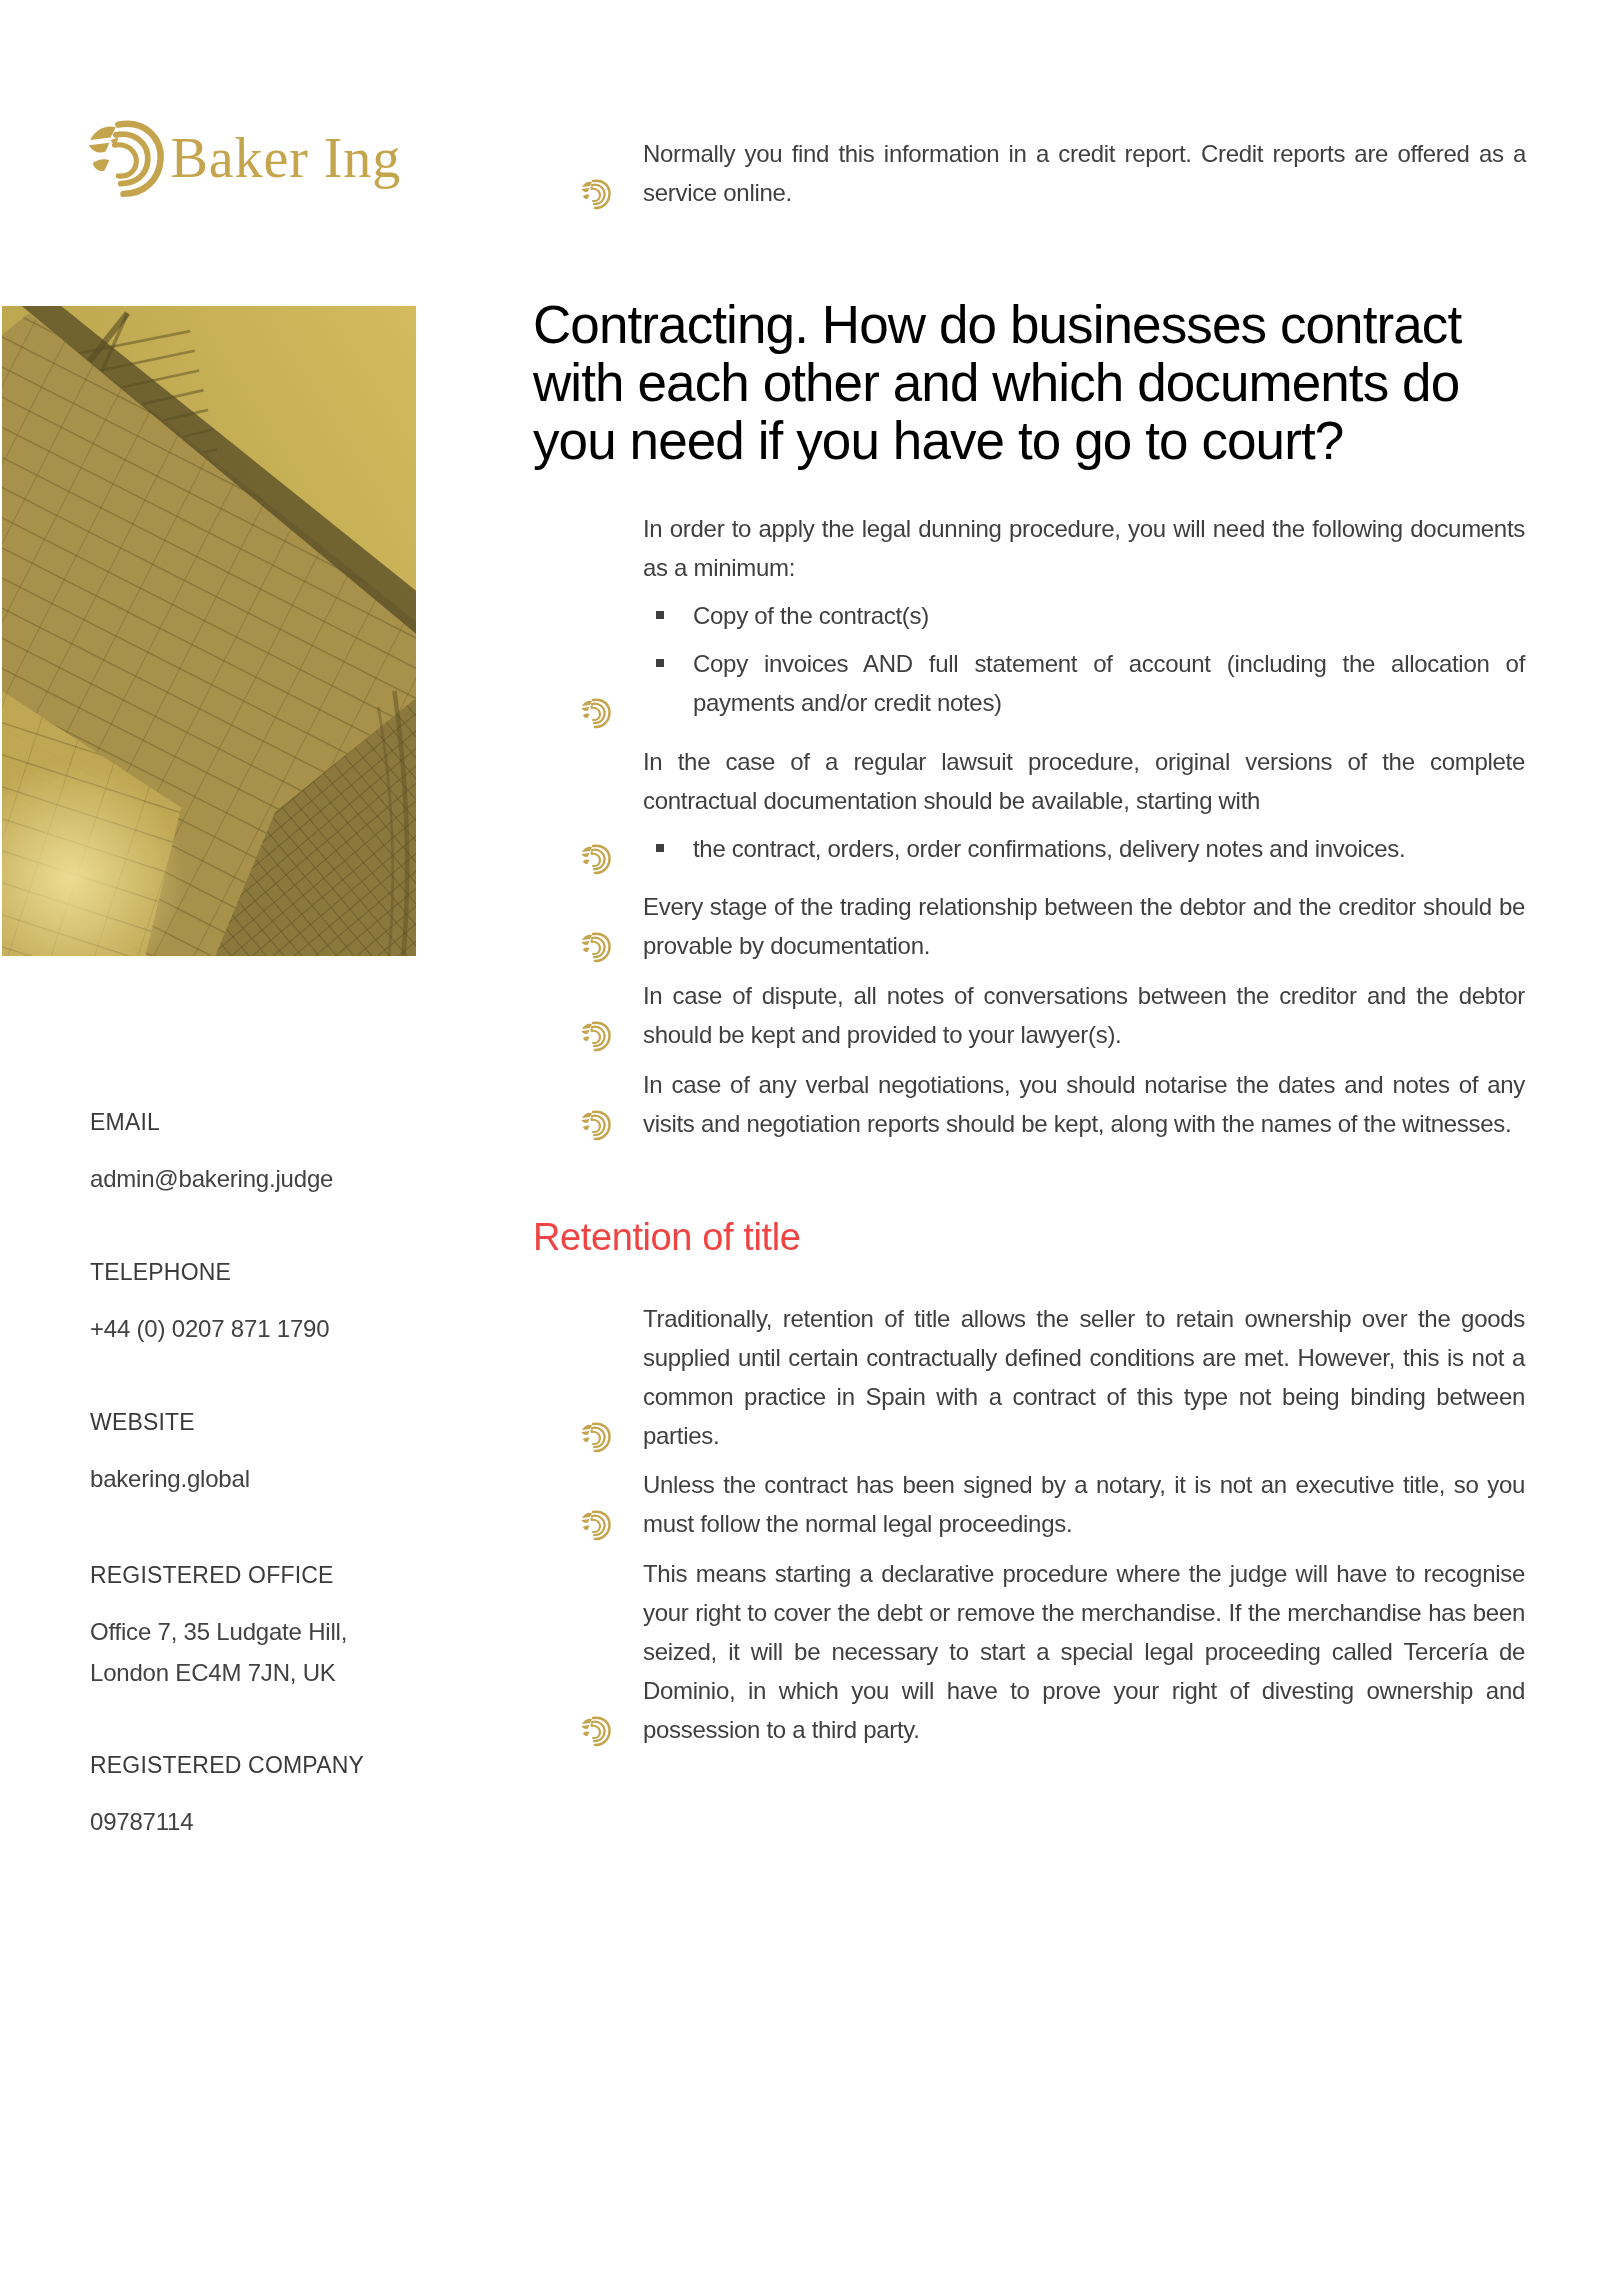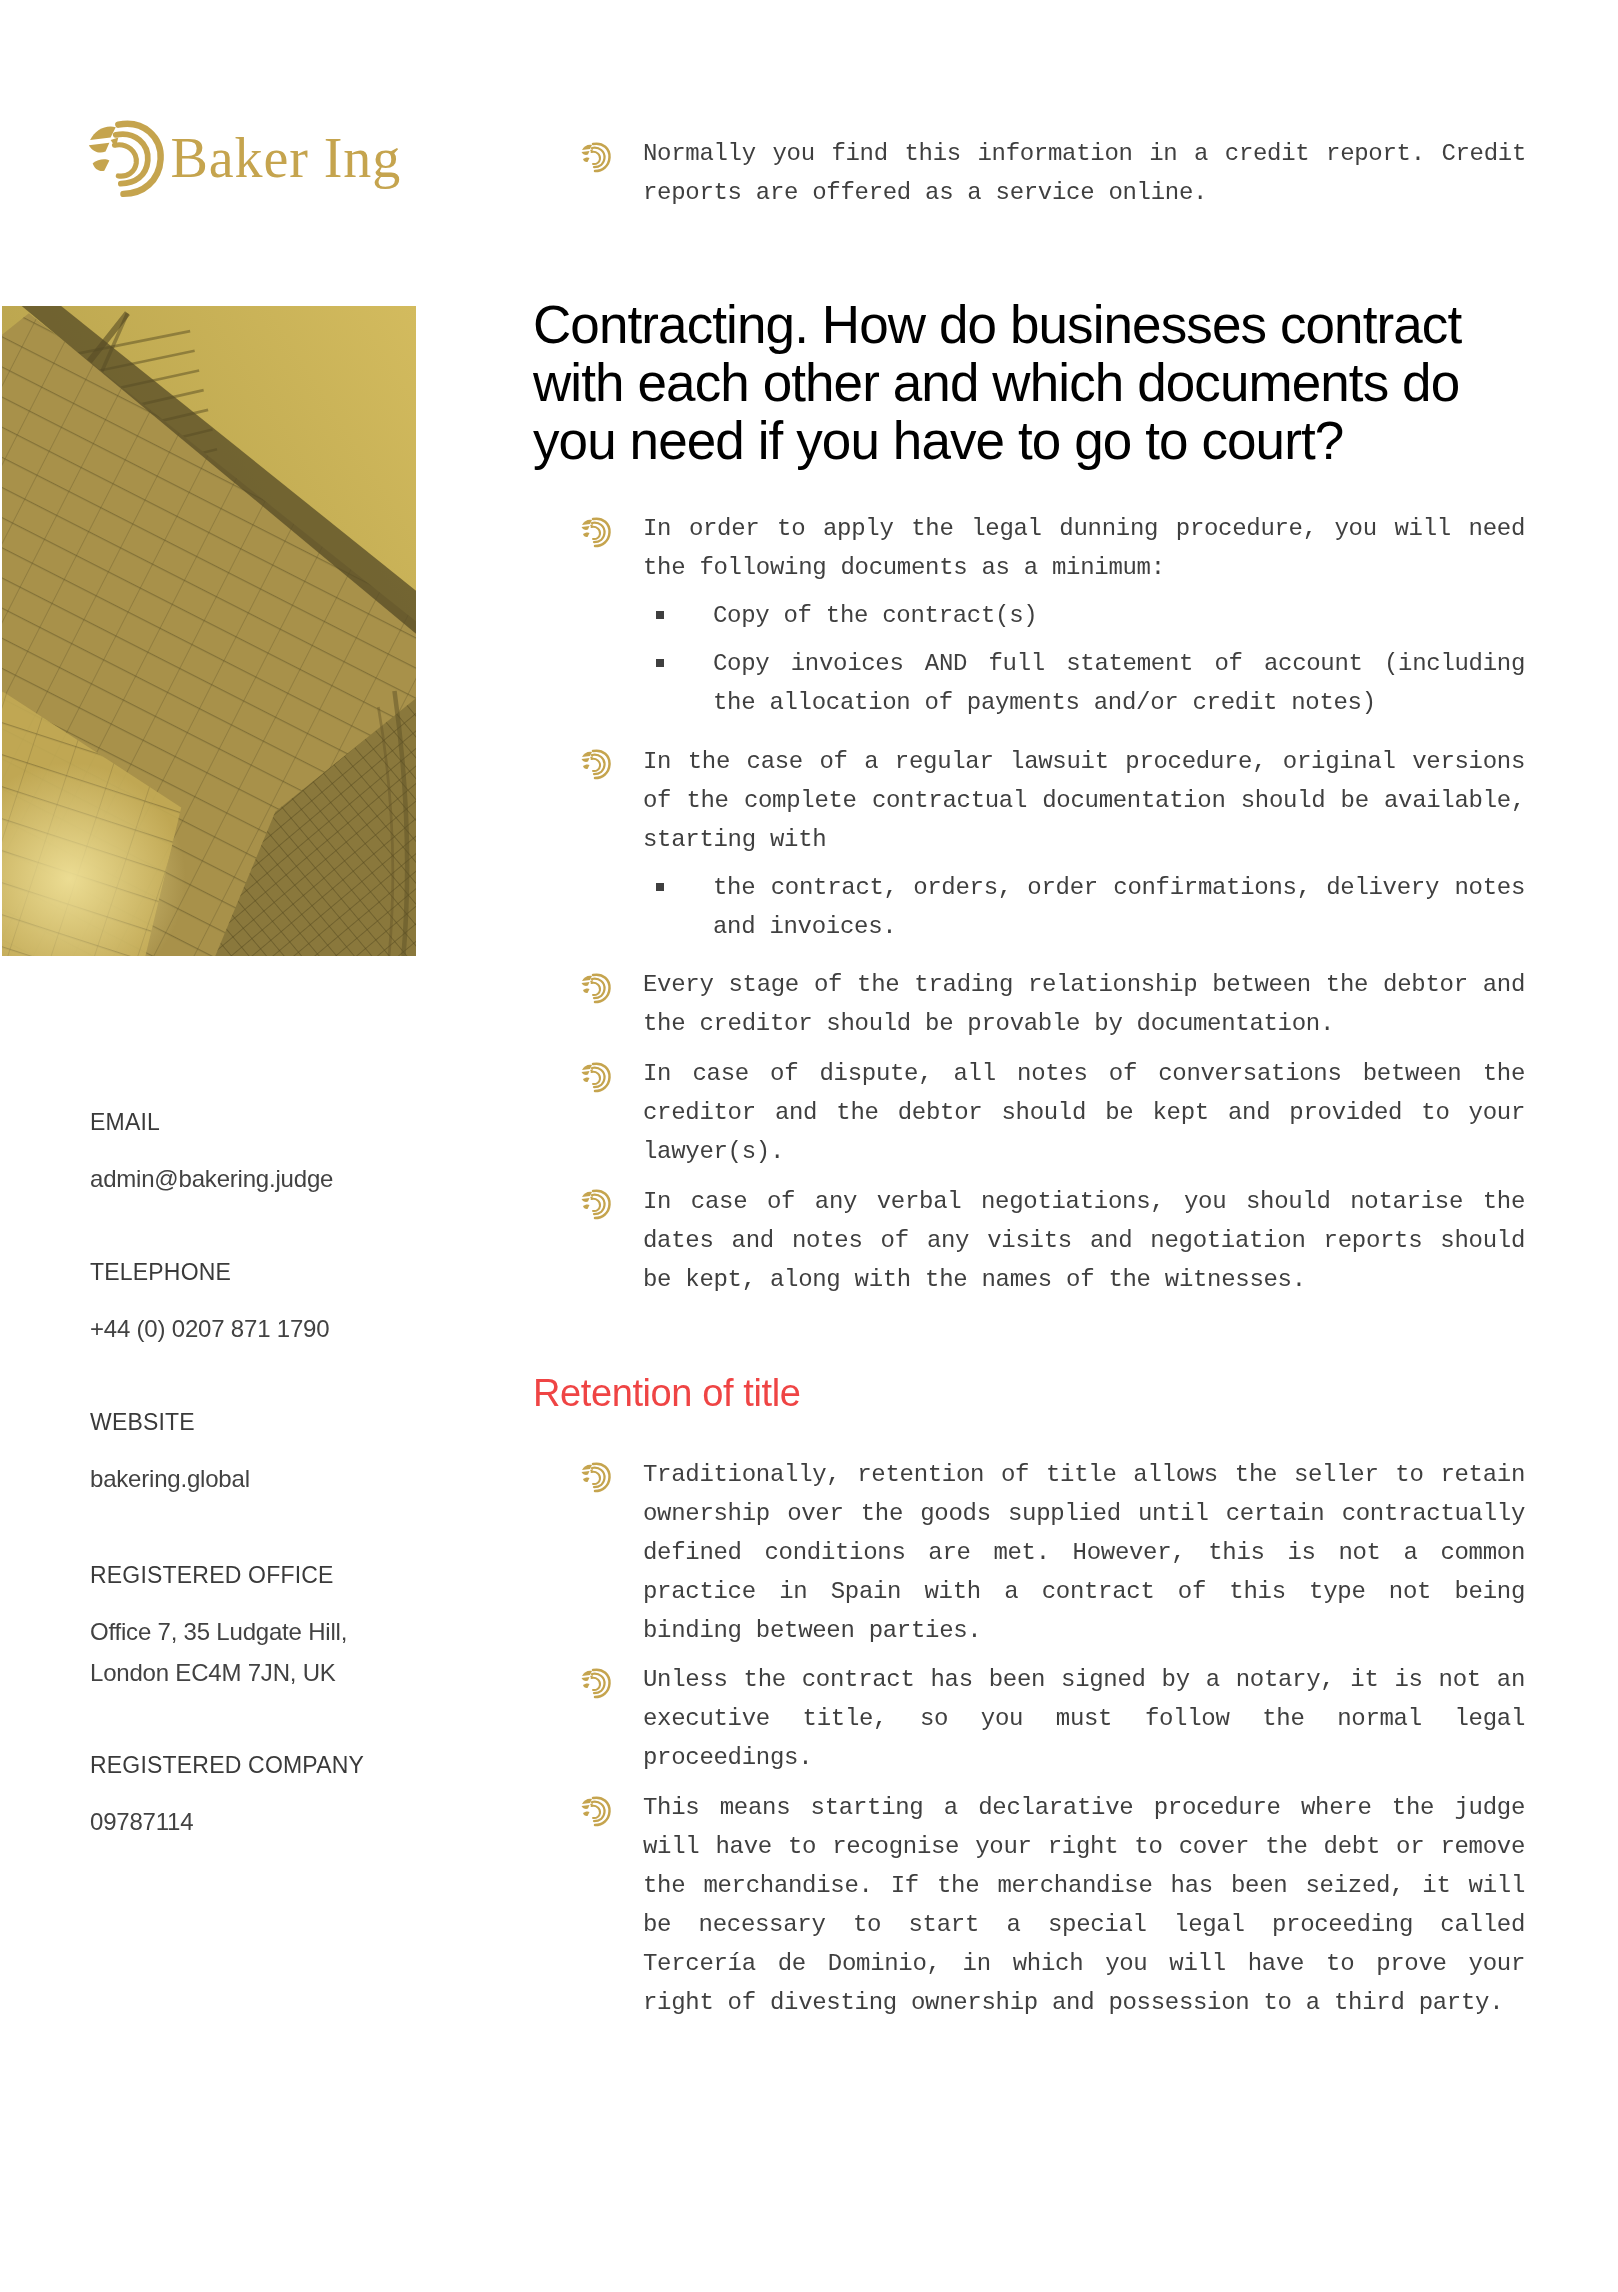--- a/index.html
+++ b/index.html
@@ -12,21 +12,21 @@
   
   .logo { position:absolute; left:85px; top:115px; display:flex; align-items:center; }
   .logo-icon { width:82px; height:86px; }
   .logo-icon svg { width:100%; height:100%; }
   .logo-text {
     font-family:"Liberation Serif", serif; font-size:56px; color:#C5A44E;
     margin-left:3.6px; letter-spacing:0.9px; white-space:nowrap;
   }
   .gold { color:#C5A44E; }
   
-  .bullet-row { display:flex; align-items:flex-start;font-family:Liberation Mono, monospace; }
+  .bullet-row { display:flex; align-items:flex-end; }
   .bullet-icon { flex:none; width:63px; padding-top:4.5px; }
   .bullet-icon svg { width:32px; height:36px; display:block; }
   .body-text {
     font-size:24px; line-height:39px; color:#3F3F3F;
     text-align:justify; letter-spacing:-0.3px;
   }
   
   .top-note { position:absolute; left:580px; top:134px; width:946px; }
   
   .hero { position:absolute; left:1.8px; top:306px; width:414px; height:650px; }
@@ -41,21 +41,21 @@
     font-size:53px; line-height:58px; font-weight:400; color:#000000;
     letter-spacing:-0.9px; margin:0 0 39px 0;
   }
   .main h2 {
     font-size:38px; line-height:45px; font-weight:400; color:#ef4444;
     letter-spacing:-0.4px; margin:72px 0 39px 0;
   }
   .main .bullet-row { padding-left:47px; margin-bottom:10.7px; }
   .bullet-body { flex:1; }
   .sub-list { margin-top:9px; }
-  .sub-row { display:flex; align-items:flex-start; margin-bottom:9px;gap:20px; }
+  .sub-row { display:flex; align-items:flex-start; margin-bottom:9px; }
   .sub-marker-col { flex:none; width:50px; padding-left:12.5px; padding-top:15px; }
   .square-marker { display:block; width:8px; height:8px; background:#3F3F3F; }
   .sub-text { flex:1; }
 </style>
 </head>
 <body>
 
 <svg width="0" height="0" style="position:absolute" aria-hidden="true">
   <defs>
     <symbol id="lion" viewBox="0 0 64 64">

